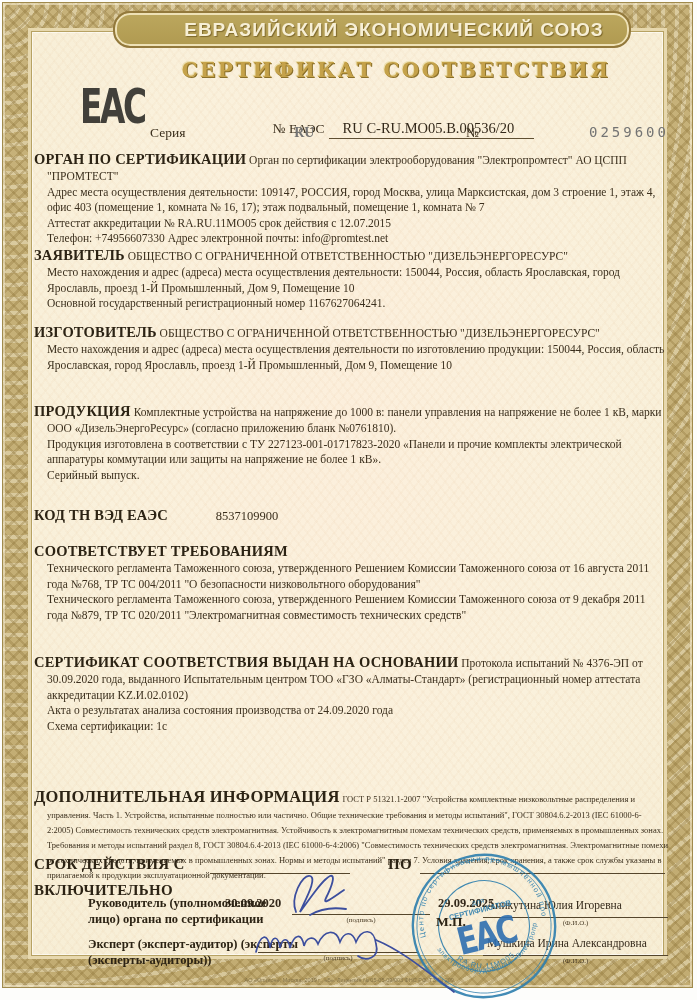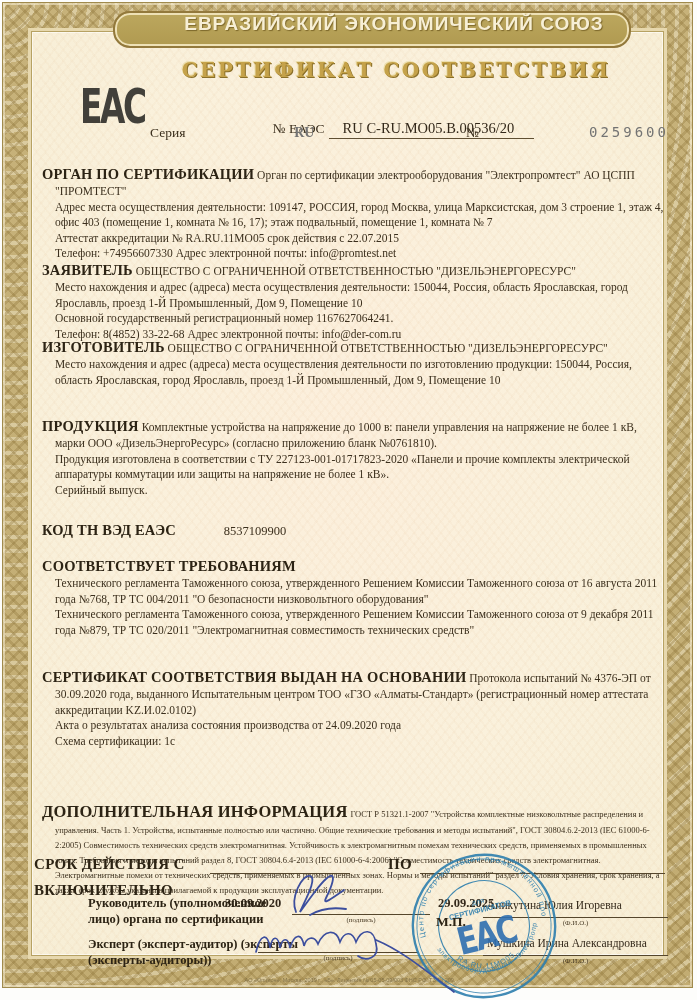--- a/index.html
+++ b/index.html
@@ -15,40 +15,40 @@
     border:1px solid #a08a4c; box-shadow: inset 0 0 0 2px rgba(255,248,224,.5);}
   .paper{position:absolute;left:31px;top:31px;right:33px;bottom:44px;
     background:
       repeating-linear-gradient(52deg, rgba(216,168,118,.055) 0 2px, rgba(0,0,0,0) 2px 7px),
       repeating-linear-gradient(-52deg, rgba(216,168,118,.055) 0 2px, rgba(0,0,0,0) 2px 7px),
       radial-gradient(ellipse at 50% 42%, #fcefdc 0%, #faf1dc 55%, #f7eed5 100%);
     border:1px solid #b7a263; box-shadow:0 0 0 3px #e7d8ae, inset 0 0 0 1px rgba(255,255,255,.6);}
   
   .banner{position:absolute;left:113px;top:11px;width:470px;height:33px;
     background:linear-gradient(#bca75e,#b09a50);border:2px solid #93793c;border-radius:17px;
-    box-shadow:inset 0 0 0 2px #eee1b6; display:flex;justify-content:center;
+    box-shadow:inset 0 0 0 2px #eee1b6; display:flex;align-items:center;justify-content:center;
     font-family:"Liberation Sans",sans-serif;font-weight:bold;font-size:19px;letter-spacing:1px;
     color:#f7efd5;text-shadow:1px 1px 1px rgba(88,66,14,.6);padding-left:44px;}
   .eac-mark{position:absolute;left:80px;top:78px;width:52px;height:58px;
     font-family:"DejaVu Sans",sans-serif;font-weight:bold;font-size:41px;line-height:50px;
     color:#42403a;letter-spacing:-3px;transform:scale(.8,1.15);transform-origin:left top;}
   .doc-title{position:absolute;left:130px;right:35px;top:58px;text-align:center;
     font-family:"DejaVu Serif",serif;font-weight:bold;font-size:20px;letter-spacing:2.5px;
     color:#c5a24a;text-shadow:1px 1px 0 #8a6f28, -1px -1px 0 #ecdfae;}
   .num-row{position:absolute;left:150px;right:40px;top:96px;display:flex;justify-content:center;
     align-items:baseline;gap:4px;font-size:13.5px;}
   .num-row .val{font-size:14.5px;border-bottom:1px solid #5f4f33;padding:0 20px 1px 14px;color:#33281a;margin-top:24px;}
   .series-row{position:absolute;left:150px;right:28px;top:124px;display:flex;justify-content:space-between;
     align-items:baseline;font-size:13.5px;}
   .red{color:#737373;}
   .series-row .series-val{font-weight:bold;font-size:14px;margin-left:9px;}
   .series-row .blank-label{margin-left:52px;}
   .series-row .blank-val{margin-left:10px;font-family:"DejaVu Sans Mono",monospace;font-size:14px;letter-spacing:3px;}
   
-  .sec{position:absolute;left:34px;right:29px;font-size:11.5px;line-height:1.34;padding-left:21px;margin-top:15px;}
+  .sec{position:absolute;left:34px;right:29px;font-size:11.5px;line-height:1.34;padding-left:13px;}
   .sec .hp{text-indent:-13px;}
   .h{font-weight:bold;font-size:14.5px;letter-spacing:.2px;color:#2c2314;}
   .h.big{font-size:16.5px;}
   .tiny{font-size:8.5px;line-height:1.3;}
   .sec.tinysec{line-height:1.3;}
   .val-strong{font-size:12.5px;}
   .gap40{display:inline-block;width:42px;}
   
   .v-label{position:absolute;font-weight:bold;font-size:15px;color:#2c2314;letter-spacing:.3px;}
   .v-date{position:absolute;font-weight:bold;font-size:12.5px;color:#33281a;margin-top:39px;}
@@ -86,32 +86,31 @@
     <span class="blank-label">№</span>
     <span class="red blank-val">0259600</span>
   </div>
 
   <div class="sec" style="top:150px">
     <div class="hp">
       <span class="h">ОРГАН ПО СЕРТИФИКАЦИИ</span>
       <span>Орган по сертификации электрооборудования "Электропромтест" АО ЦСПП "ПРОМТЕСТ"</span>
     </div>
     <div>Адрес места осуществления деятельности: 109147, РОССИЯ, город Москва, улица Марксистская, дом 3 строение 1, этаж 4, офис 403 (помещение 1, комната № 16, 17); этаж подвальный, помещение 1, комната № 7</div>
-    <div>Аттестат аккредитации № RA.RU.11МО05 срок действия с 22.07.2015</div>
+    <div>Аттестат аккредитации № RA.RU.11МО05 срок действия с 12.07.2015</div>
     <div>Телефон: +74956607330 Адрес электронной почты: info@promtest.net</div>
   </div>
 
   <div class="sec" style="top:246px">
     <div class="hp">
       <span class="h">ЗАЯВИТЕЛЬ</span>
       <span>ОБЩЕСТВО С ОГРАНИЧЕННОЙ ОТВЕТСТВЕННОСТЬЮ "ДИЗЕЛЬЭНЕРГОРЕСУРС"</span>
     </div>
     <div>Место нахождения и адрес (адреса) места осуществления деятельности: 150044, Россия, область Ярославская, город Ярославль, проезд 1-Й Промышленный, Дом 9, Помещение 10</div>
     <div>Основной государственный регистрационный номер 1167627064241.</div>
-    <div>Телефон: 8(4852) 33-22-68 Адрес электронной почты: info@der-com.ru</div>
   </div>
 
   <div class="sec" style="top:323px">
     <div class="hp">
       <span class="h">ИЗГОТОВИТЕЛЬ</span>
       <span>ОБЩЕСТВО С ОГРАНИЧЕННОЙ ОТВЕТСТВЕННОСТЬЮ "ДИЗЕЛЬЭНЕРГОРЕСУРС"</span>
     </div>
     <div>Место нахождения и адрес (адреса) места осуществления деятельности по изготовлению продукции: 150044, Россия, область Ярославская, город Ярославль, проезд 1-Й Промышленный, Дом 9, Помещение 10</div>
   </div>
 

